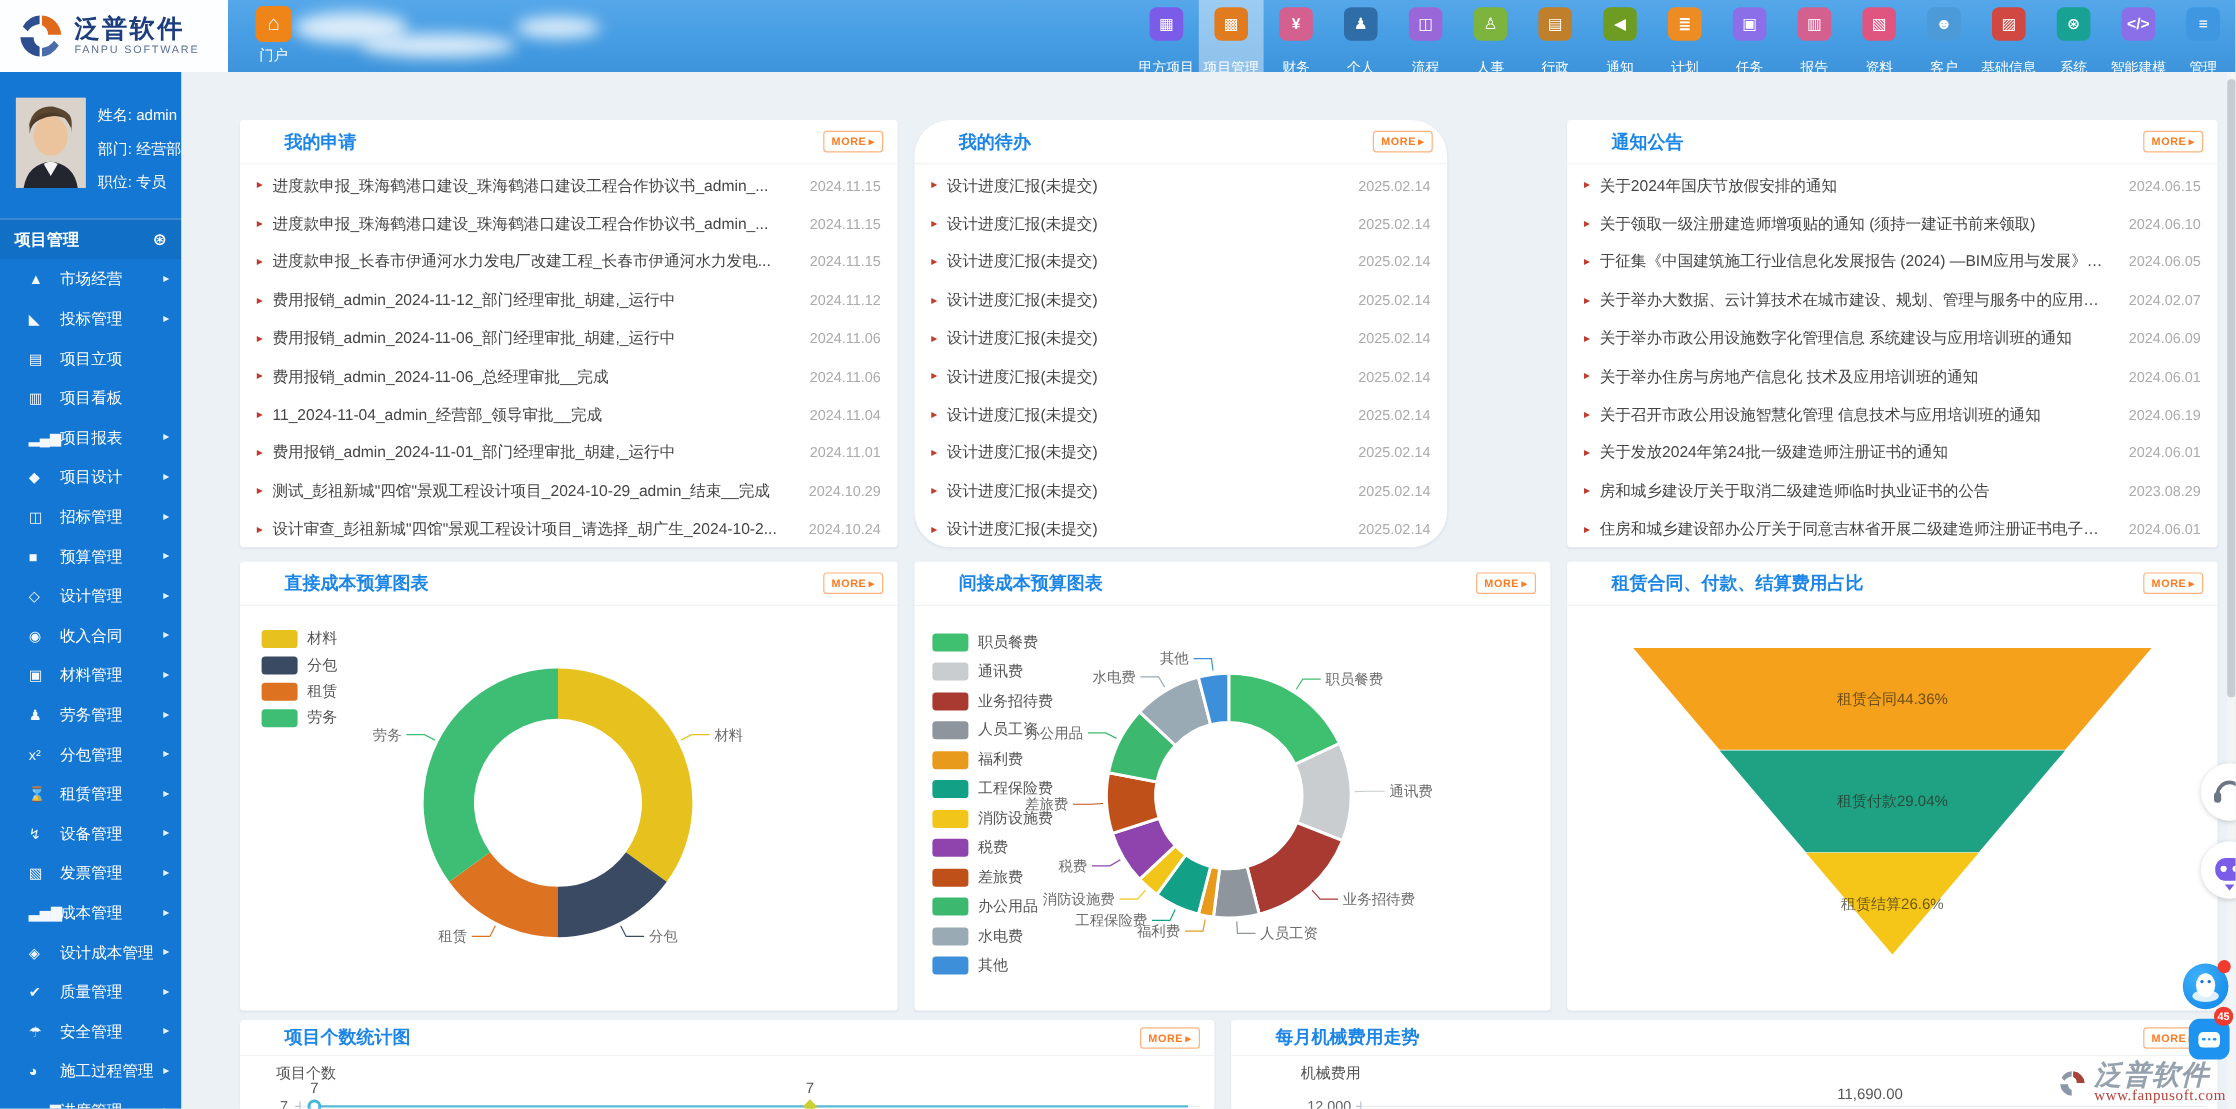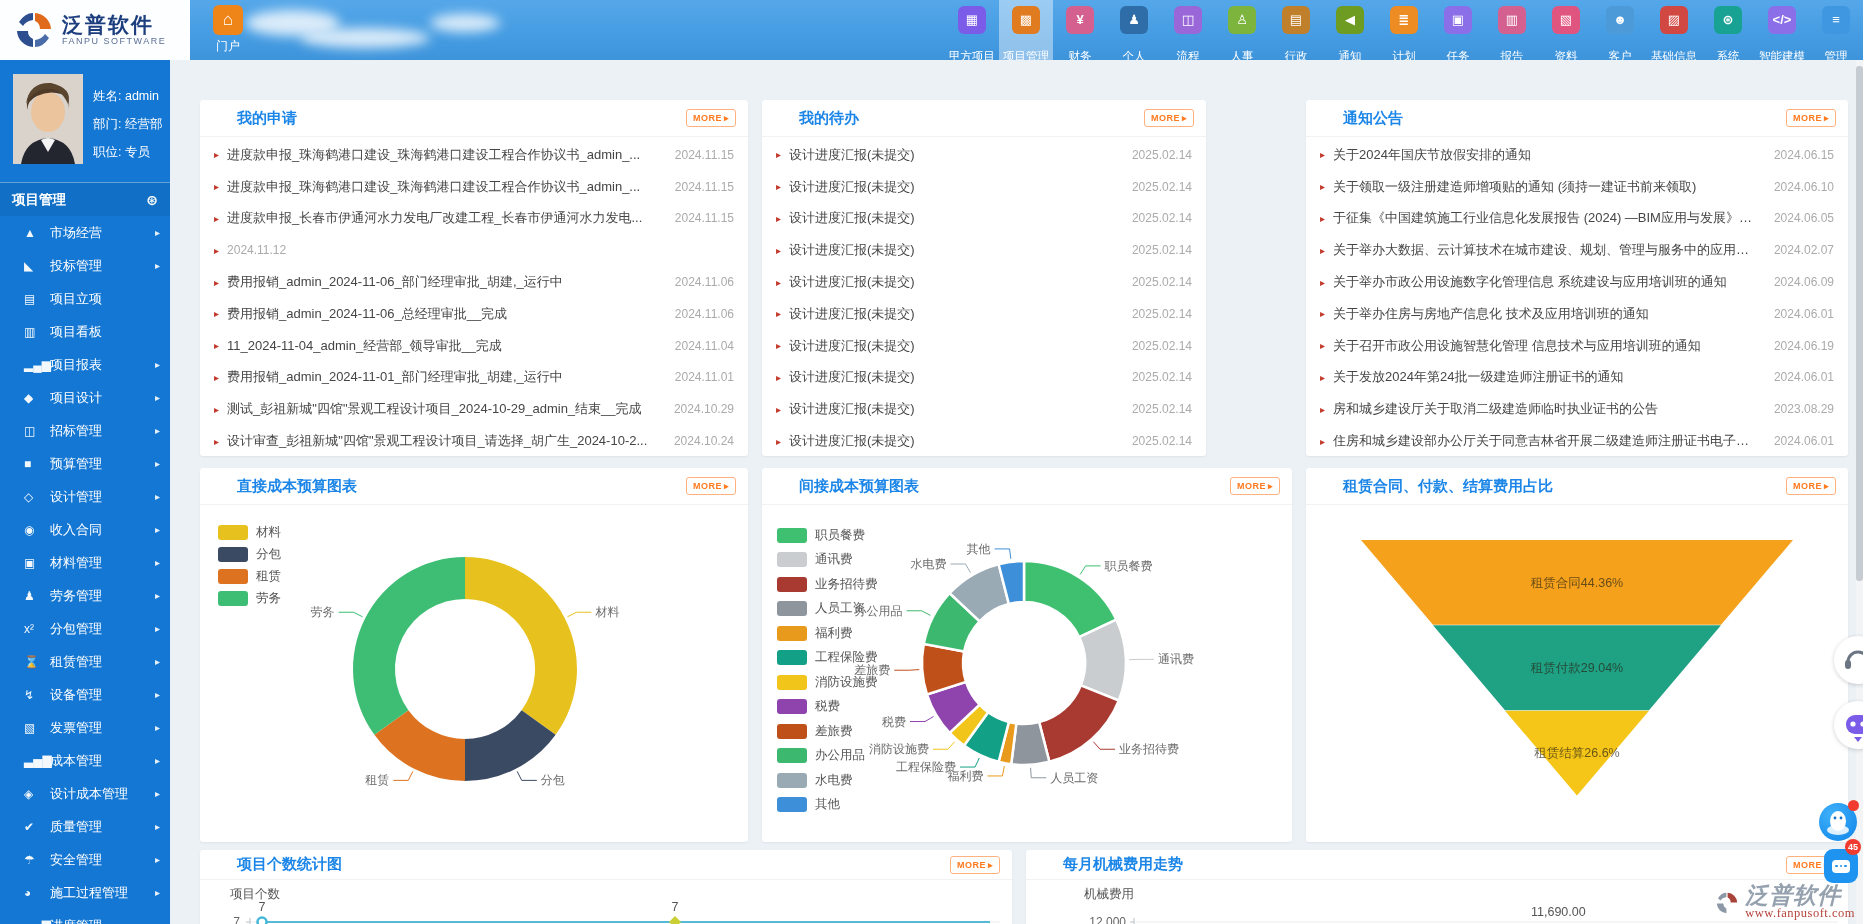--- a/index.html
+++ b/index.html
@@ -20,21 +20,21 @@
     color:#fff; font-size:17px; line-height:30px; text-align:center; }
   #portal .lbl { color:#fff; font-size:12px; margin-top:3px; }
   #topnav { position:absolute; right:0; top:0; height:60px; display:flex; }
   .navitem { width:54px; height:60px; padding-top:6px; text-align:center; cursor:pointer; flex:0 0 auto;}
   .navitem.active { background:rgba(255,255,255,.42); }
   .navitem .tile { width:28px; height:28px; margin:0 auto; border-radius:6px; color:#fff;
     font-size:13px; font-weight:bold; line-height:28px; text-align:center; overflow:hidden;}
   .navitem .lbl { color:#fff; font-size:11.5px; margin-top:15px; white-space:nowrap; }
 
   
-  #side { position:absolute; left:0; top:60px; width:170px; height:864px; background:#1377D3; overflow:hidden;}
+  #side { position:absolute; left:0; top:60px; width:151px; height:864px; background:#1377D3; overflow:hidden;}
   #ucard { display:flex; padding:14px 0 0 13px; gap:10px; height:122px; }
   #uinfo { color:#fff; font-size:12.5px; padding-top:14px; }
   #uinfo div { margin-bottom:11px; white-space:nowrap; }
   #sechdr { height:34px; border-top:1px solid rgba(255,255,255,.35); background:rgba(0,0,0,.06);
     color:#fff; font-size:13.5px; font-weight:bold; display:flex; align-items:center;
     padding:0 12px; justify-content:space-between; }
   #menu { list-style:none; }
   .sitem { height:33px; display:flex; align-items:center; color:#fff; font-size:13px;
     padding:0 10px 0 24px; cursor:pointer; }
   .sitem .ig { width:26px; font-size:12px; opacity:.95; }
@@ -339,20 +339,21 @@
               <span class="rtext">进度款申报_珠海鹤港口建设_珠海鹤港口建设工程合作协议书_admin_...</span>
               <span class="rdate">2024.11.15</span>
             </div>
             <div class="row">
               <span class="crt">▸</span>
               <span class="rtext">进度款申报_长春市伊通河水力发电厂改建工程_长春市伊通河水力发电...</span>
               <span class="rdate">2024.11.15</span>
             </div>
             <div class="row">
               <span class="crt">▸</span>
+              <span class="rtext">费用报销_admin_2024-11-12_部门经理审批_胡建,_运行中</span>
               <span class="rdate">2024.11.12</span>
             </div>
             <div class="row">
               <span class="crt">▸</span>
               <span class="rtext">费用报销_admin_2024-11-06_部门经理审批_胡建,_运行中</span>
               <span class="rdate">2024.11.06</span>
             </div>
             <div class="row">
               <span class="crt">▸</span>
               <span class="rtext">费用报销_admin_2024-11-06_总经理审批__完成</span>
@@ -375,21 +376,21 @@
             </div>
             <div class="row">
               <span class="crt">▸</span>
               <span class="rtext">设计审查_彭祖新城"四馆"景观工程设计项目_请选择_胡广生_2024-10-2...</span>
               <span class="rdate">2024.10.24</span>
             </div>
           </div>
         </div>
     </section>
 
-    <section class="panel" id="p-todos" style="left:572px;top:40px;width:444px;height:356px;">
+    <section class="panel" id="p-todos" style="left:572px;top:40px;width:444px;height:356px;border-radius:30px;">
       <div class="ph">
           <span class="pt">我的待办</span>
         <button class="more">MORE</button>
         </div>
       <div class="pbody">
           <div class="plist" id="list-todos">
             <div class="row">
               <span class="crt">▸</span>
               <span class="rtext">设计进度汇报(未提交)</span>
               <span class="rdate">2025.02.14</span>

